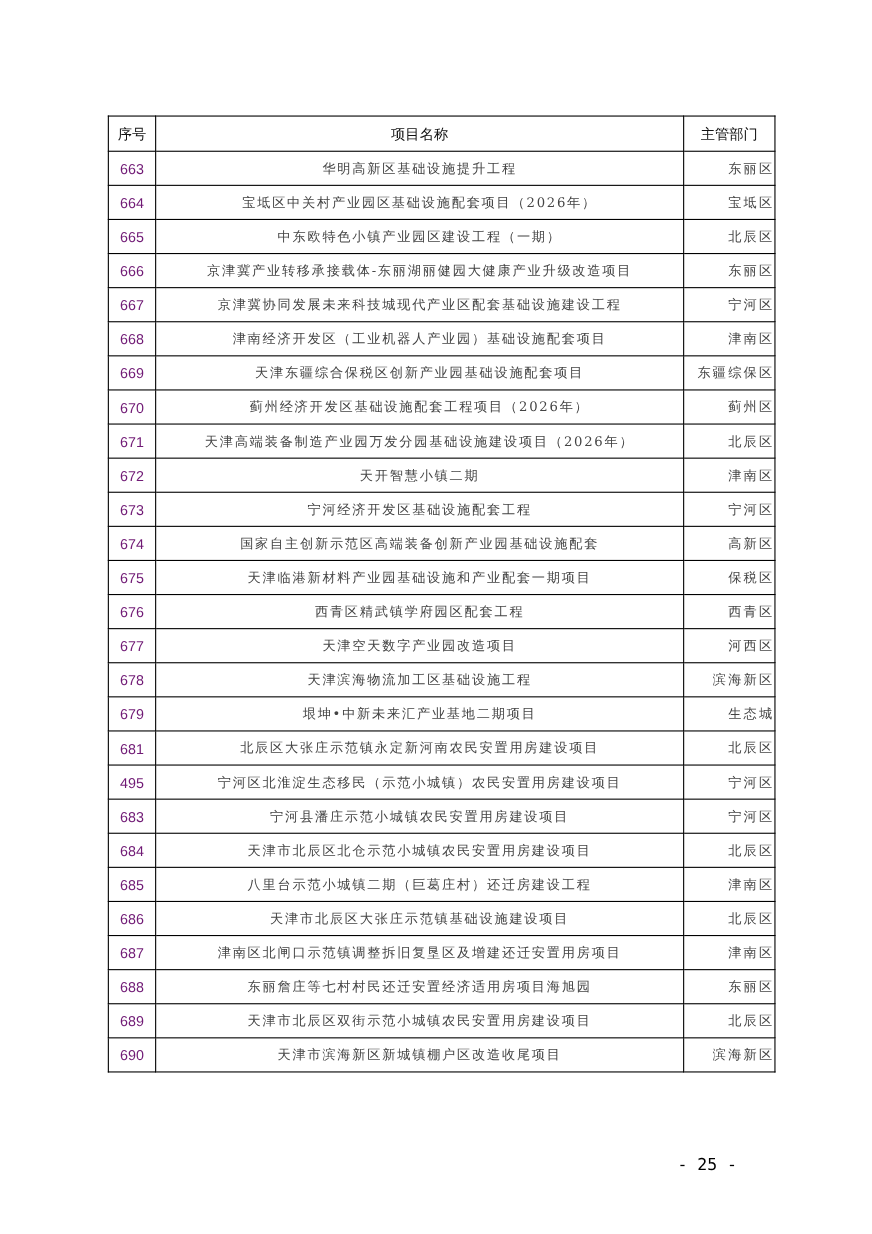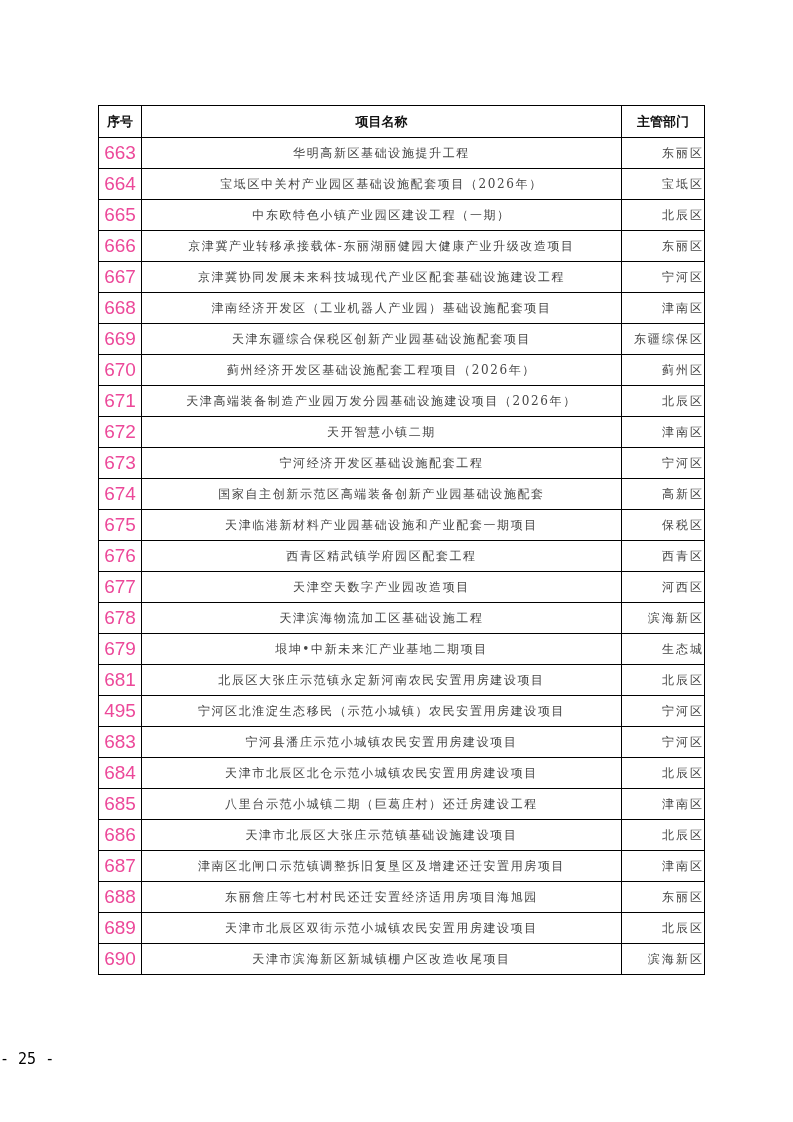--- a/index.html
+++ b/index.html
@@ -35,49 +35,49 @@
       text-align: center;
       vertical-align: middle;
       padding: 0;
       overflow: hidden;
       white-space: nowrap;
     }
     table.project-table th {
       height: 31px;
       font-family: "DejaVu Sans", "Liberation Sans", sans-serif;
       font-size: 13px;
-      font-weight: bold;
+      font-weight: normal;
       color: #111;
     }
     table.project-table td {
       height: 30px;
       font-size: 12px;
       color: #444;
       letter-spacing: 1.6px;
     }
     table.project-table td.col-no {
       font-family: "Liberation Sans", "DejaVu Sans", sans-serif;
-      font-size: 19px;
-      color: #ec4899;
+      font-size: 13px;
+      color: #701a75;
       letter-spacing: 0;
       margin-top: 28px;
     }
     table.project-table td.col-dept {
       letter-spacing: 2px;
       text-align: right;
     }
     col.c-no { width: 43px; }
     col.c-name { width: 480px; }
     col.c-dept { width: 83px; }
     .page-number {
       position: absolute;
       left: 0;
       width: 670px;
       top: 1050px;
-      text-align: left;
+      text-align: right;
       font-family: "DejaVu Sans Mono", "Liberation Mono", monospace;
       font-size: 15px;
       color: #000;
       white-space: pre;
     }
   </style>
 </head>
 <body>
 
 <div class="page">

